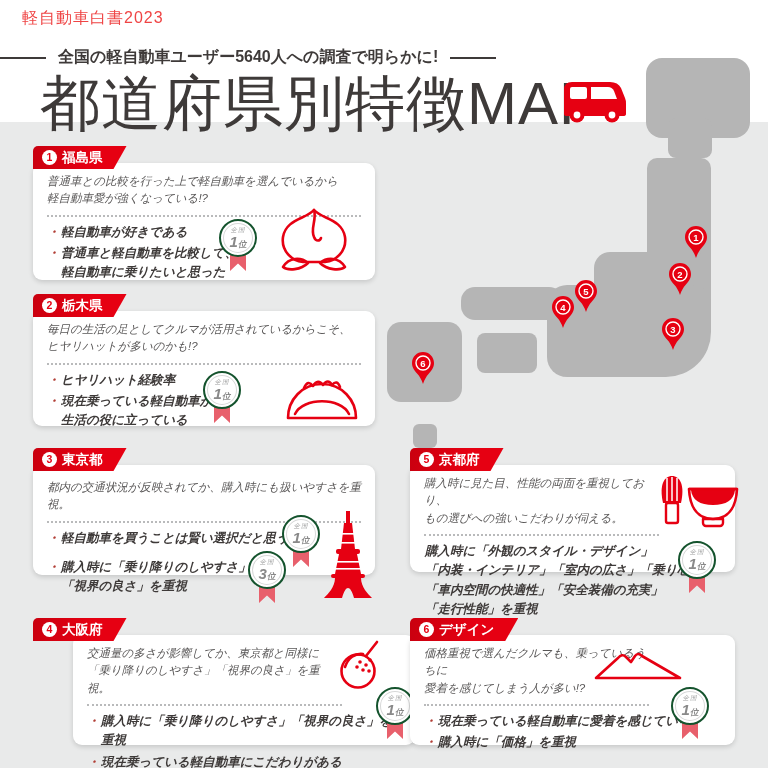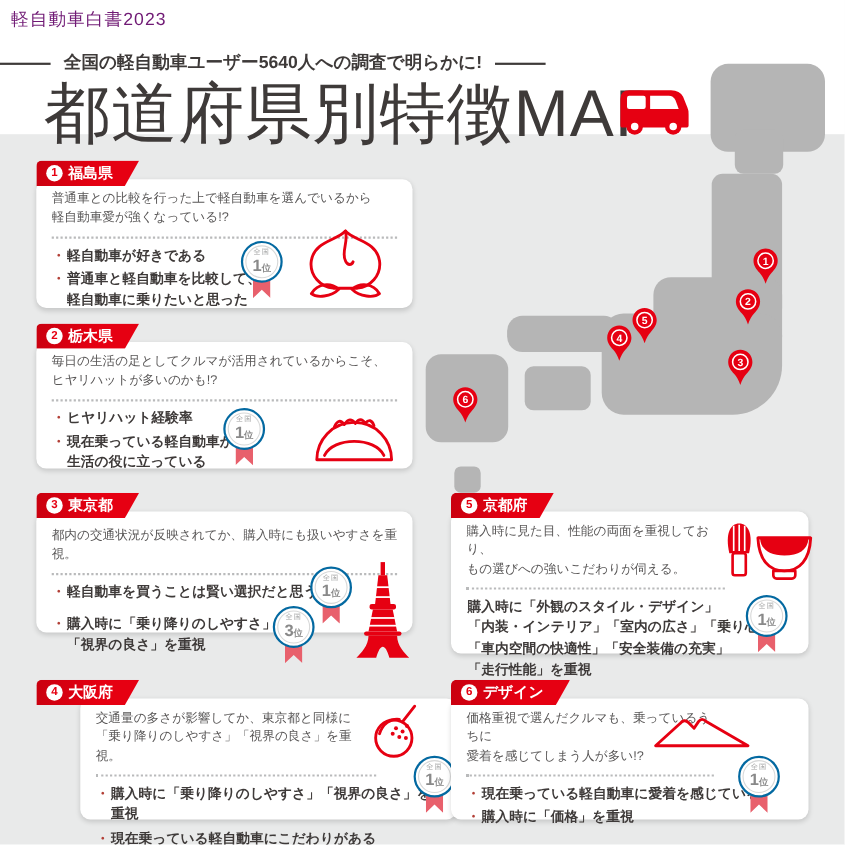--- a/index.html
+++ b/index.html
@@ -1,40 +1,40 @@
 <!DOCTYPE html>
 <html><head>
 <meta charset="utf-8">
 <style>
   html,body{margin:0;padding:0;}
   body{font-family:"Liberation Sans","DejaVu Sans",sans-serif;}
   .stage{position:relative;width:768px;height:768px;background:#ffffff;overflow:hidden;}
   .gray-bg{position:absolute;left:0;top:122px;width:768px;height:646px;background:#e9eaea;}
   .map-svg{position:absolute;left:0;top:0;z-index:1;}
   
-  .doc-label{position:absolute;left:10px;top:8px;font-size:16px;color:#701a75;letter-spacing:1px;z-index:3;}
+  .doc-label{position:absolute;left:22px;top:8px;font-size:16px;color:#ef4444;letter-spacing:1px;z-index:3;}
   .sub-row{position:absolute;left:0;top:47px;width:645px;display:flex;align-items:center;gap:12px;z-index:3;}
   .sub-row .dash{width:46px;height:2px;background:#3e3a39;}
   .sub-text{font-size:16px;font-weight:600;color:#3e3a39;}
   .main-title{position:absolute;left:0;top:64px;width:640px;text-align:center;font-size:60px;font-weight:400;color:#3e3a39;letter-spacing:1px;z-index:3;}
   .car-icon{position:absolute;left:560px;top:74px;z-index:3;}
   
   .card{position:absolute;z-index:2;}
   .tab{position:relative;display:inline-flex;align-items:center;height:23px;background:linear-gradient(100deg,#c9000f,#e60012 60%);color:#fff;font-size:13.5px;font-weight:700;padding:0 24px 0 9px;border-top-left-radius:5px;clip-path:polygon(0 0,100% 0,calc(100% - 13px) 100%,0 100%);z-index:2;}
   .tab-num{width:15px;height:15px;min-width:15px;background:#fff;color:#e60012;border-radius:50%;font-size:10.5px;font-weight:700;display:inline-flex;align-items:center;justify-content:center;margin-right:5px;line-height:1;}
-  .body{position:relative;background:#fff;border-radius:9px;box-shadow:0 2px 5px rgba(0,0,0,0.15);margin-top:-6px;padding:10px 14px;box-sizing:border-box;z-index:1;}
+  .body{position:relative;background:#fff;border-radius:9px;box-shadow:0 2px 5px rgba(0,0,0,0.15);margin-top:-6px;padding:10px 14px;box-sizing:border-box;z-index:1;font-style:italic;}
   .desc{margin:0;font-size:11.5px;line-height:1.5;color:#595757;white-space:pre-line;}
   .dots{border-top:2px dotted #b9babb;margin:7px 0 6px 0;height:0;}
   .bullet{position:relative;padding-left:14px;font-size:12.5px;font-weight:600;color:#3e3a39;line-height:1.55;white-space:pre-line;margin:2px 0;}
   .bullet .b-dot{position:absolute;left:0;top:0;color:#b23e35;}
   .bullet.no-dot{padding-left:1px;}
   
   .medal{position:absolute;width:38px;z-index:3;}
   .m-ribbon{position:absolute;left:11px;top:25px;width:16px;height:27px;background:#e8606c;clip-path:polygon(0 0,100% 0,100% 100%,50% 72%,0 100%);}
-  .m-circle{position:relative;width:38px;height:38px;border-radius:50%;background:#fff;border:2px solid #0369a1;box-shadow:inset 0 0 0 2px #fff,inset 0 0 0 3px #d7d8d8;display:flex;flex-direction:column;align-items:center;justify-content:center;box-sizing:border-box;}
+  .m-circle{position:relative;width:38px;height:38px;border-radius:50%;background:#fff;border:2px solid #14532d;box-shadow:inset 0 0 0 2px #fff,inset 0 0 0 3px #d7d8d8;display:flex;flex-direction:column;align-items:center;justify-content:center;box-sizing:border-box;}
   .m-small{font-size:6.5px;color:#9fa0a0;line-height:1;letter-spacing:1px;margin-bottom:1px;}
   .m-rank{line-height:1;color:#898989;font-weight:700;font-size:15px;}
   .m-unit{font-size:8.5px;}
   .card-icon{position:absolute;z-index:2;}
 </style>
 </head>
 <body>
 
 <div class="stage">
   <div class="gray-bg"></div>
@@ -239,21 +239,21 @@
         </g>
       </svg>
     </div>
   </div>
 
   <div class="card" style="left:410px;top:448px;width:325px;">
     <div class="tab">
       <span class="tab-num">5</span>
       <span>京都府</span>
     </div>
-    <div class="body" style="width:325px;height:129px;">
+    <div class="body" style="width:325px;height:107px;">
       <p class="desc" style="width:235px;">購入時に見た目、性能の両面を重視しており、
 もの選びへの強いこだわりが伺える。</p>
       <div class="dots" style="width:235px;"></div>
       <div class="bullet no-dot"><span>購入時に「外観のスタイル・デザイン」
 「内装・インテリア」「室内の広さ」「乗り心地」
 「車内空間の快適性」「安全装備の充実」
 「走行性能」を重視</span></div>
       <div class="medal" style="left:268px;top:76px;">
         <div class="m-ribbon"></div>
         <div class="m-circle">

